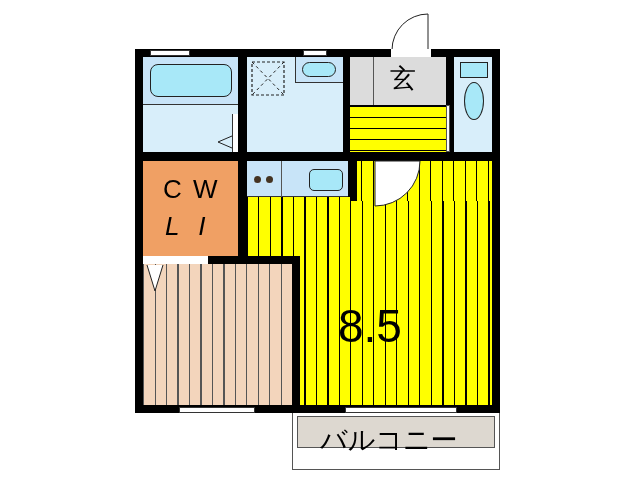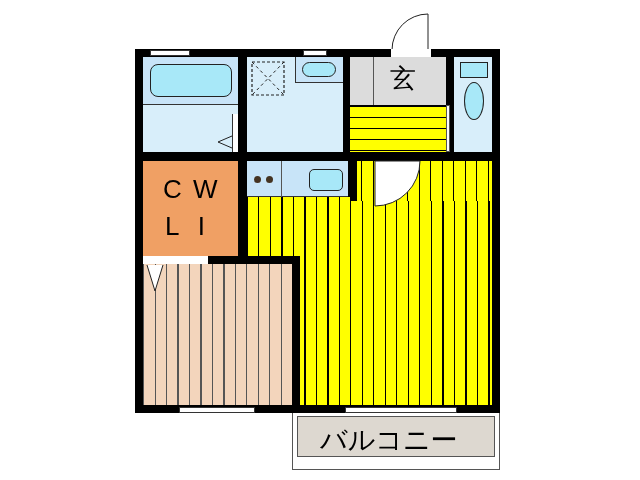--- a/index.html
+++ b/index.html
@@ -20,21 +20,21 @@
     background-color:#ffff00;
     background-image: repeating-linear-gradient(180deg, #000 0px, #000 1px, transparent 1px, transparent 11px);
   }
 </style>
 </head>
 <body>
 
 <div class="abs" style="left:0;top:0;width:640px;height:480px;">
 
   <div class="abs" style="left:292px;top:408px;width:208px;height:62px;border:1px solid #555;background:#fff;"></div>
-  <div class="abs" style="left:297px;top:416px;width:198px;height:41px;background:#ddd8d0;border:1px solid #555;">
+  <div class="abs" style="left:297px;top:416px;width:198px;height:32px;background:#ddd8d0;border:1px solid #555;">
     <span class="label" style="left:22px;top:10px;font-size:27px;">バルコニー</span>
   </div>
 
   <div class="abs wall" style="left:135px;top:49px;width:365px;height:364px;"></div>
 
   <div class="abs" style="left:143px;top:57px;width:95px;height:95px;background:#d8eefa;">
     <div class="abs" style="left:0;top:0;width:95px;height:48px;background:#c8e4f8;border-bottom:1px solid #333;"></div>
     <div class="abs" style="left:7px;top:7px;width:82px;height:33px;background:#a8e8f8;border:1.5px solid #222;border-radius:8px;"></div>
     <div class="abs" style="left:89px;top:57px;width:6px;height:38px;background:#fff;border-left:1px solid #333;"></div>
     <svg class="abs" style="left:74px;top:77px;" width="16" height="16">
@@ -65,36 +65,37 @@
   <div class="abs" style="left:391px;top:49px;width:40px;height:8px;background:#fff;"></div>
 
   <div class="abs" style="left:454px;top:57px;width:38px;height:95px;background:#d8eefa;">
     <div class="abs" style="left:6px;top:5px;width:28px;height:16px;background:#a8e8f8;border:1px solid #222;"></div>
     <div class="abs" style="left:10px;top:25px;width:20px;height:38px;background:#a8e8f8;border:1px solid #222;border-radius:50%;"></div>
   </div>
   <div class="abs" style="left:446px;top:105px;width:4px;height:47px;background:#fff;border:1px solid #555;"></div>
 
   <div class="abs" style="left:143px;top:161px;width:95px;height:95px;background:#f0a064;">
     <span class="label" style="left:20px;top:15px;font-size:26px;letter-spacing:2px;">C W</span>
-    <span class="label" style="left:22px;top:52px;font-size:26px;letter-spacing:6px;">L I</span>
+    <span class="label" style="left:22px;top:52px;font-size:26px;letter-spacing:6px;font-style:italic;">L I</span>
   </div>
 
   <div class="abs" style="left:247px;top:161px;width:101px;height:36px;background:#c8e4f8;border-bottom:1px solid #333;">
     <div class="abs" style="left:34px;top:0;width:1px;height:36px;background:#555;"></div>
     <div class="abs" style="left:7px;top:15px;width:7px;height:7px;border-radius:50%;background:#443322;"></div>
     <div class="abs" style="left:19px;top:15px;width:7px;height:7px;border-radius:50%;background:#443322;"></div>
     <div class="abs" style="left:62px;top:8px;width:34px;height:22px;background:#a8e8f8;border:1.5px solid #222;border-radius:5px;"></div>
   </div>
 
   <div class="abs stripes-yellow" style="left:247px;top:197px;width:245px;height:208px;"></div>
   <div class="abs stripes-yellow" style="left:350px;top:161px;width:142px;height:40px;"></div>
   <div class="abs wall" style="left:350px;top:161px;width:7px;height:40px;"></div>
   <svg class="abs" style="left:374px;top:160px;" width="48" height="48">
     <path d="M 1 1 L 46 1 A 45 45 0 0 1 1 46 Z" fill="#fff" stroke="#222" stroke-width="1"></path>
   </svg>
+  <span class="label" style="left:338px;top:303px;font-size:46px;">8.5</span>
 
   <div class="abs stripes-beige" style="left:143px;top:264px;width:150px;height:141px;"></div>
   <div class="abs" style="left:143px;top:256px;width:65px;height:8px;background:#fff;"></div>
   <svg class="abs" style="left:145px;top:264px;" width="20" height="30">
       <polyline points="2,1 10,27 18,1" fill="#fff" stroke="#222" stroke-width="1"></polyline>
     </svg>
 
   <div class="abs wall" style="left:292px;top:256px;width:8px;height:157px;"></div>
   <div class="abs wall" style="left:238px;top:256px;width:62px;height:8px;"></div>
 

